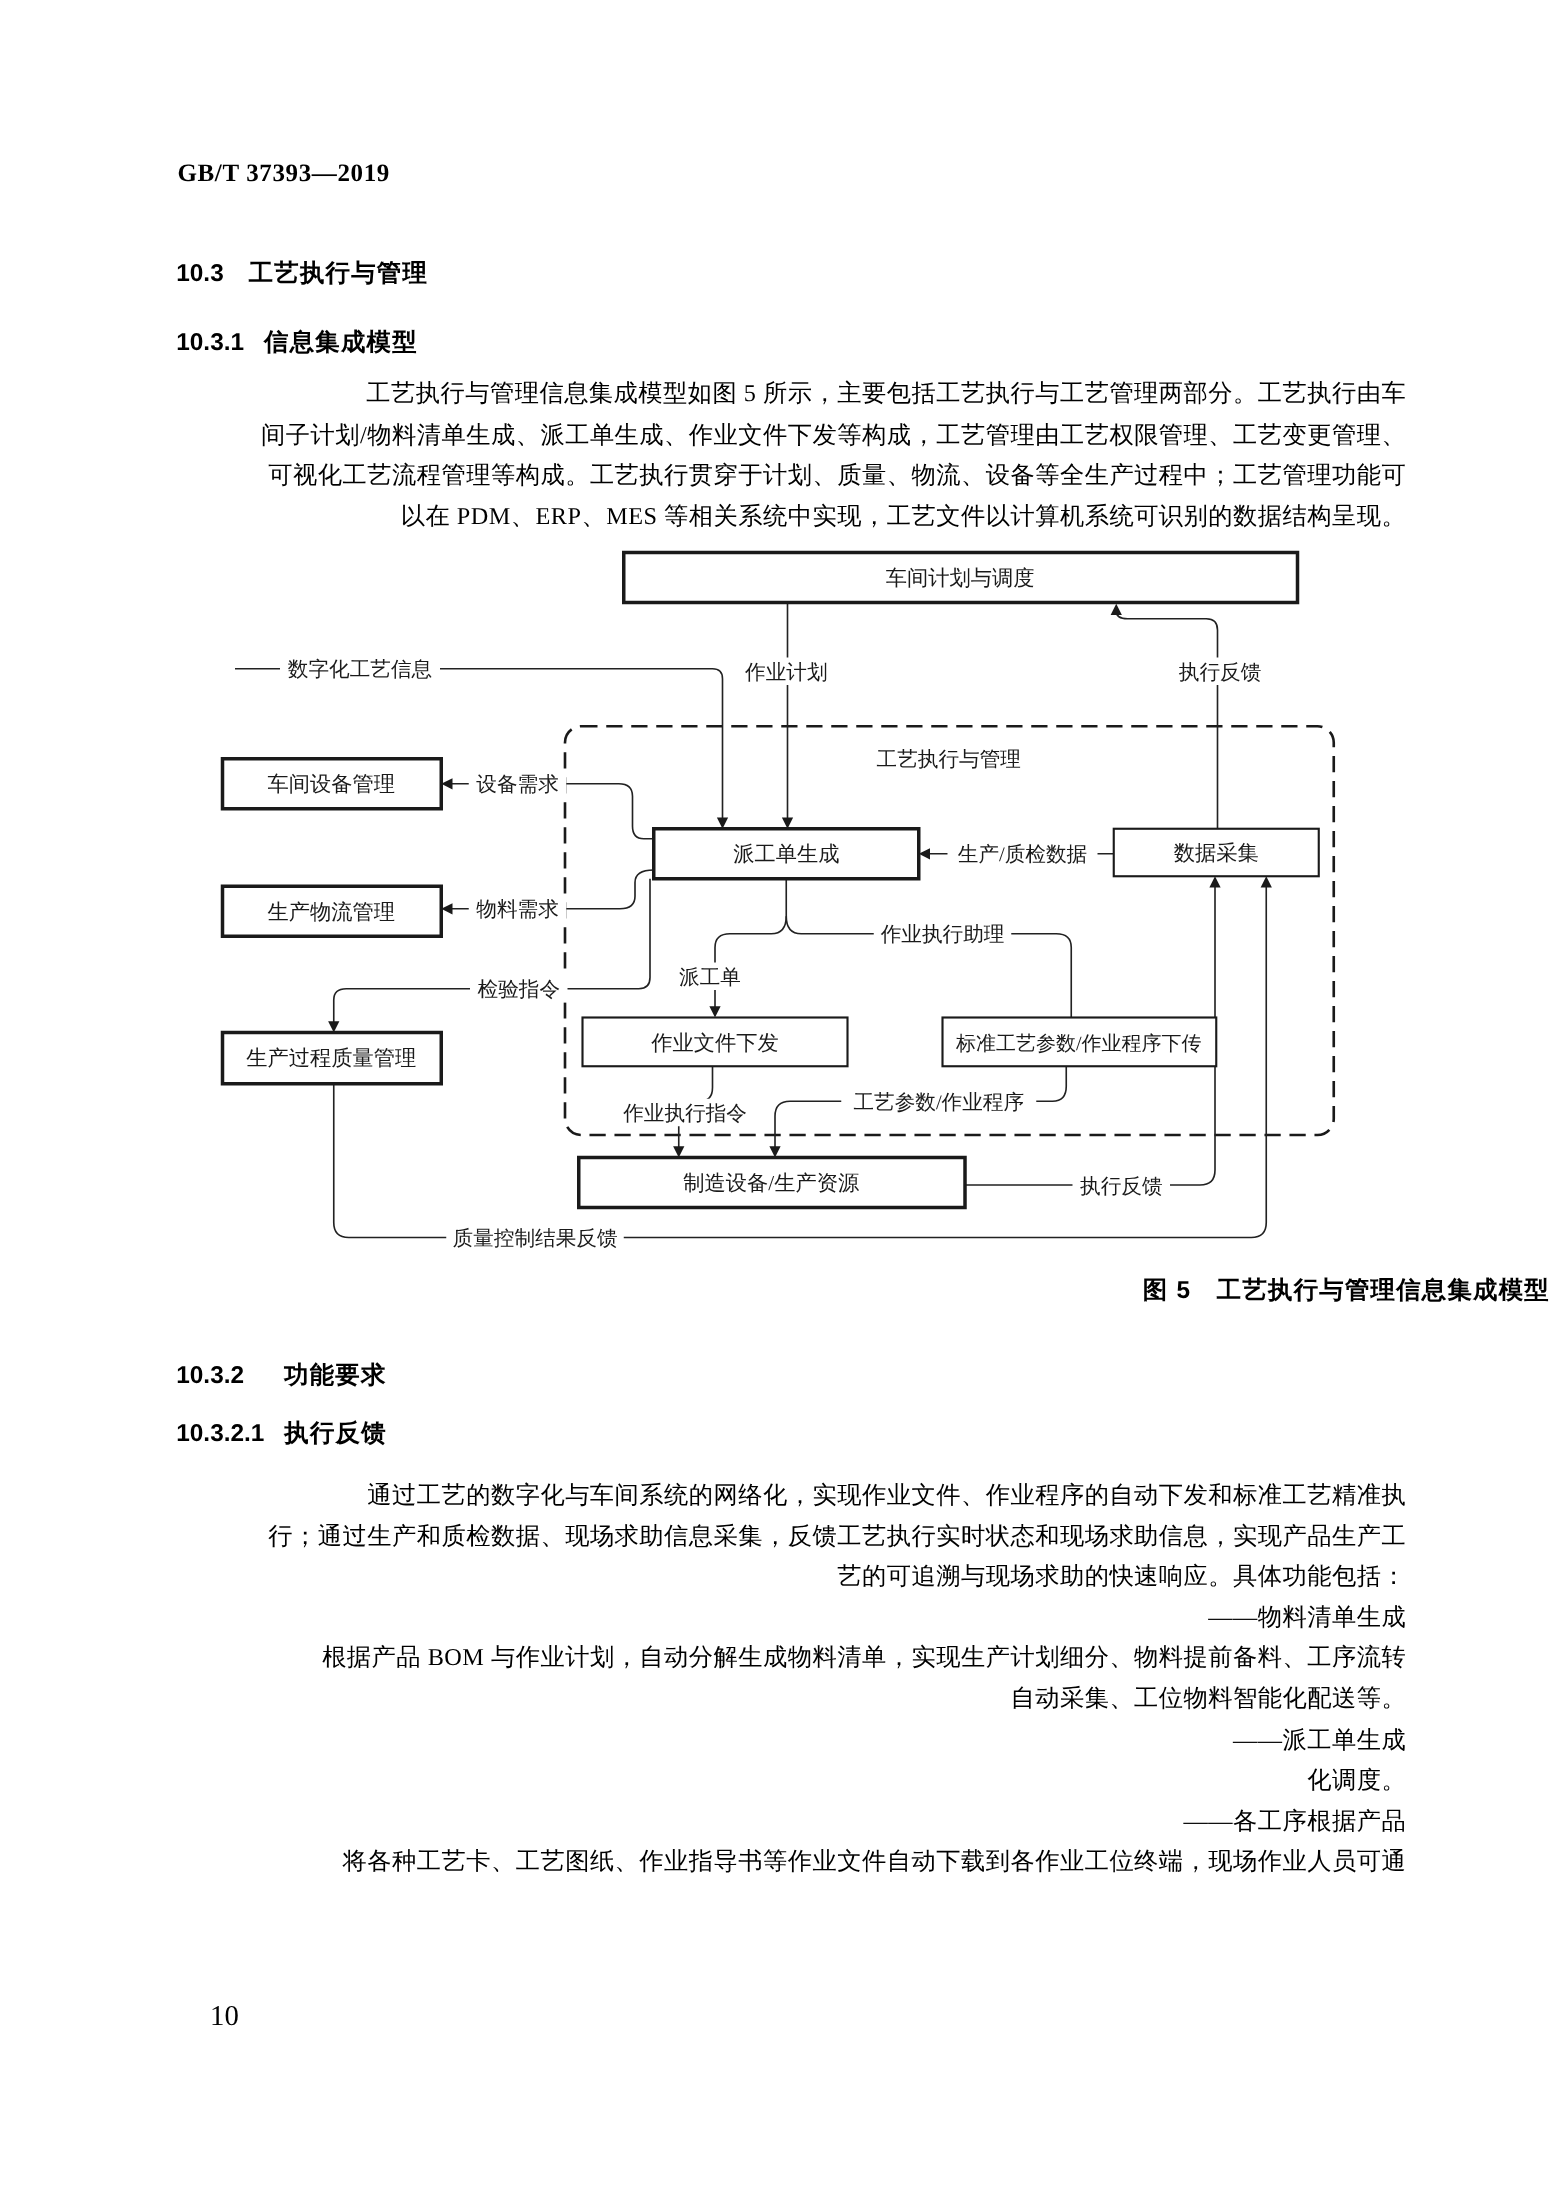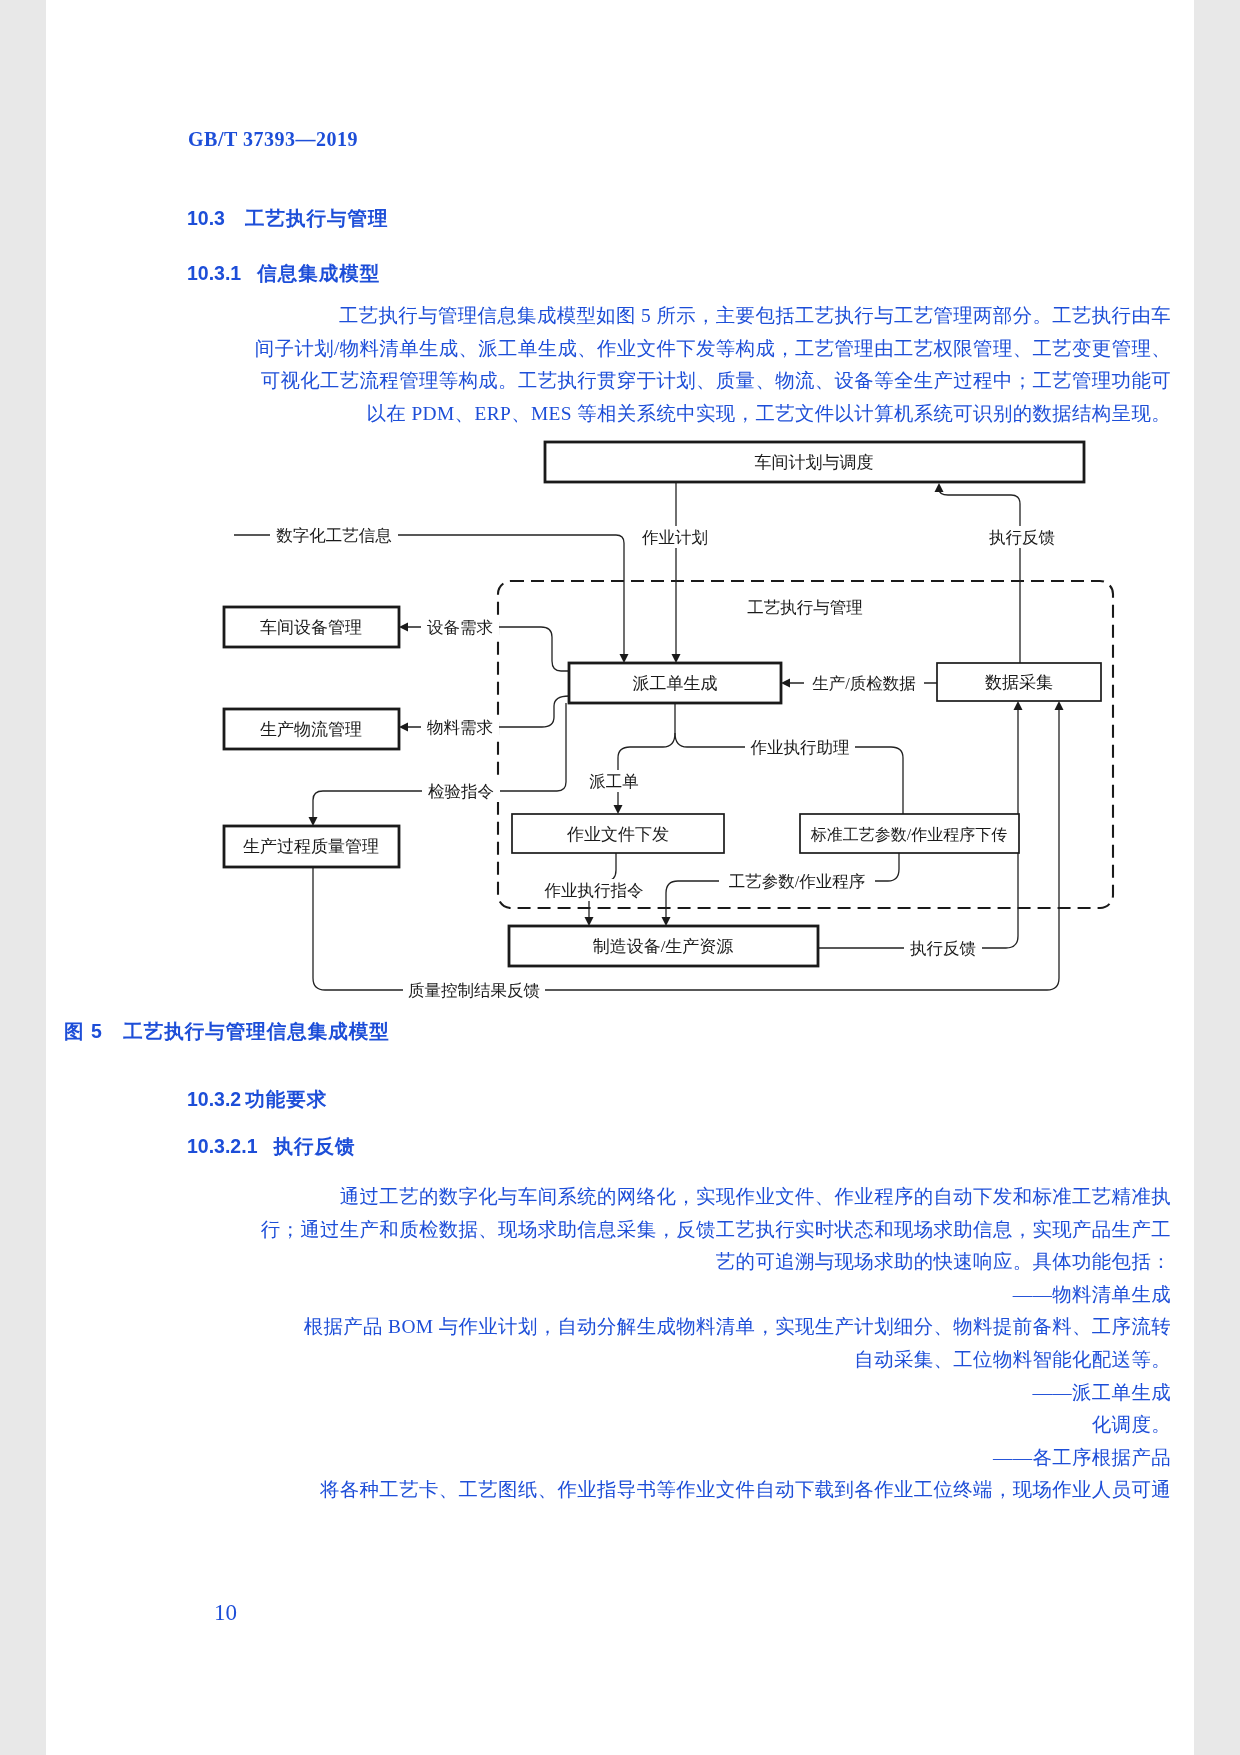--- a/index.html
+++ b/index.html
@@ -1,39 +1,39 @@
 <!DOCTYPE html>
 <html><head>
 <meta charset="utf-8">
 <style>
   html,body{margin:0;padding:0;background:#e8e8e8;}
   .page{
-    position:relative;width:1148px;height:1755px;margin:0 auto;
-    background:#ffffff;color:#1d4ed8;overflow:hidden;
+    position:relative;width:1240px;height:1755px;margin:0 auto;
+    background:#ffffff;color:#000000;overflow:hidden;
     font-family:"Liberation Serif","DejaVu Serif",serif;
   }
   .doc-header{
     position:absolute;left:142px;top:128px;
     font-size:20px;font-weight:bold;letter-spacing:.5px;
     font-family:"Liberation Serif","DejaVu Serif",serif;
   }
   .heading{
     position:absolute;left:141px;
     font-family:"Liberation Sans","DejaVu Sans",sans-serif;
     font-weight:bold;font-size:19.5px;white-space:nowrap;text-align:center;
   }
   .heading .ht{margin-left:20px;letter-spacing:1px;}
   .para{position:absolute;left:140px;width:985px;text-align:right;}
   .para .line{
     height:32.6px;line-height:32.6px;font-size:19.4px;
     letter-spacing:.4px;white-space:nowrap;
   }
   .para .line.indent{padding-left:44px;}
   .fig-caption{
-    position:absolute;left:0;top:1018px;width:1240px;text-align:left;
+    position:absolute;left:0;top:1018px;width:1240px;text-align:right;
     font-family:"Liberation Sans","DejaVu Sans",sans-serif;
     font-weight:bold;font-size:19.5px;letter-spacing:1px;
     padding-left:18px;box-sizing:border-box;
   }
   .page-number{
     position:absolute;left:168px;top:1600px;font-size:23px;
   }
   svg.diagram{position:absolute;left:0;top:420px;}
   svg.diagram .box{fill:#ffffff;stroke:#1a1a1a;}
   svg.diagram .box.thick{stroke-width:2.8;}
@@ -195,21 +195,21 @@
       <rect class="box thick" x="463" y="926" width="309" height="40"></rect>
       <text class="boxlabel" x="617" y="952">制造设备/生产资源</text>
     </g>
   </svg>
 
   <div class="fig-caption">
     <span>图 5　工艺执行与管理信息集成模型</span>
   </div>
 
   <div class="heading" style="top:1086px">
-    <span>10.3.2</span><span class="ht" style="margin-left:4px">功能要求</span>
+    <span>10.3.2</span><span class="ht" style="margin-left:32px">功能要求</span>
   </div>
 
   <div class="heading" style="top:1133px">
     <span>10.3.2.1</span><span class="ht" style="margin-left:16px">执行反馈</span>
   </div>
 
   <div class="para" style="top:1181px">
     <div class="line indent">通过工艺的数字化与车间系统的网络化，实现作业文件、作业程序的自动下发和标准工艺精准执</div>
     <div class="line">行；通过生产和质检数据、现场求助信息采集，反馈工艺执行实时状态和现场求助信息，实现产品生产工</div>
     <div class="line">艺的可追溯与现场求助的快速响应。具体功能包括：</div>

